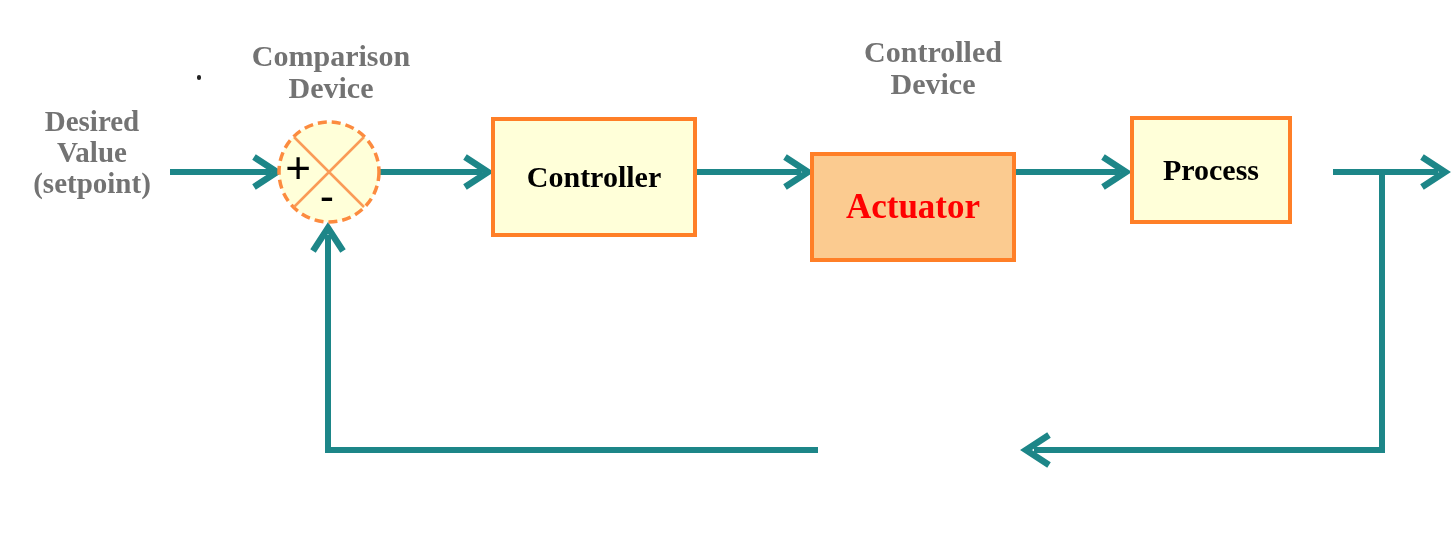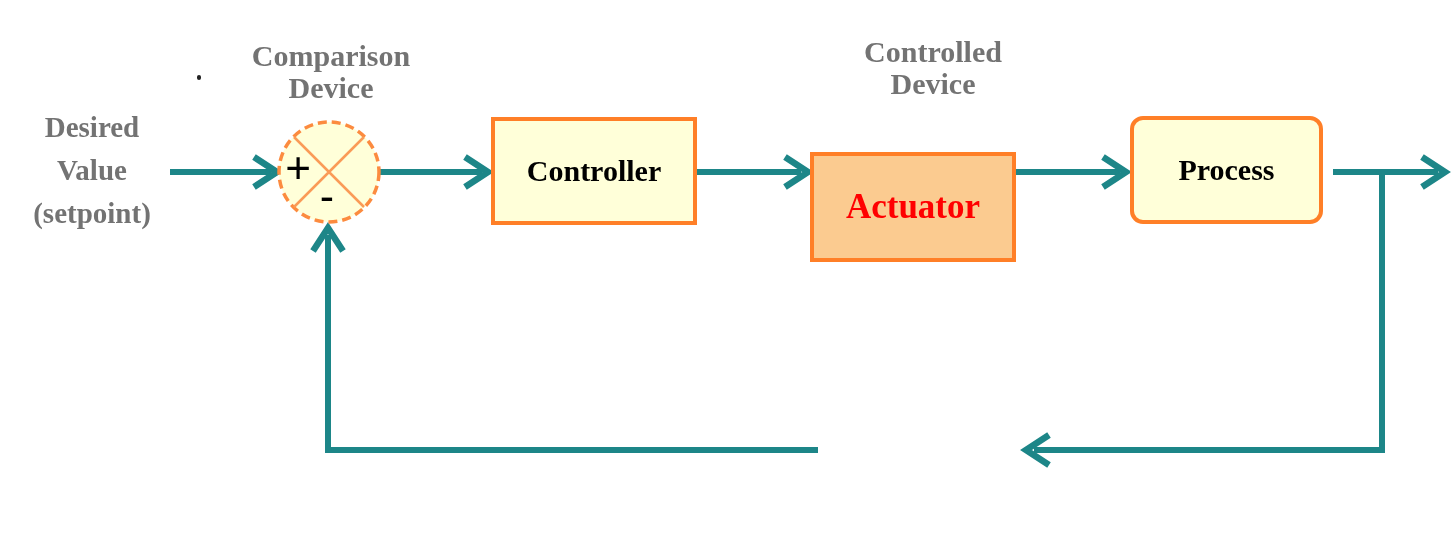--- a/index.html
+++ b/index.html
@@ -24,45 +24,45 @@
     position: absolute;
     white-space: pre-line;
     text-align: center;
     font-weight: bold;
     color: #737373;
     font-size: 30px;
     line-height: 32px;
   }
   .label-desired {
     left: 8px; top: 106px; width: 168px;
-    font-size: 29px; line-height: 43px;
+    font-size: 29px; line-height: 31px;
   }
   .label-comparison { left: 211px; top: 40px; width: 240px; }
   .label-controlled { left: 813px; top: 36px; width: 240px; font-family: Liberation Serif, serif; }
   .box {
     position: absolute;
     box-sizing: border-box;
     display: flex;
     align-items: center;
     justify-content: center;
     background: #ffffd9;
     border: 4px solid #ff7f27;
     font-weight: bold;
     font-size: 30px;
     color: #000000;
   }
-  .box-controller { left: 491px; top: 117px; width: 206px; height: 108px; }
+  .box-controller { left: 491px; top: 117px; width: 206px; height: 120px; }
   .box-actuator {
     left: 810px; top: 116px; width: 206px; height: 110px;
     background: #fbcb90;
     color: #ff0000;
     font-size: 35px;
     margin-top: 36px;
   }
-  .box-process { left: 1130px; top: 116px; width: 193px; height: 108px; border-radius: 13px; }
+  .box-process { left: 1130px; top: 116px; width: 162px; height: 108px; }
   .box-sensor  { left: 817px; top: 396px; width: 205px; height: 107px; }
   .comparator-sign {
     position: absolute;
     font-weight: bold;
     color: #000000;
     transform: translate(-50%, -54%);
     line-height: 1;
   }
   .sign-plus  { left: 298px; top: 171px; font-size: 46px; }
   .sign-minus { left: 327px; top: 198px; font-size: 40px; }

